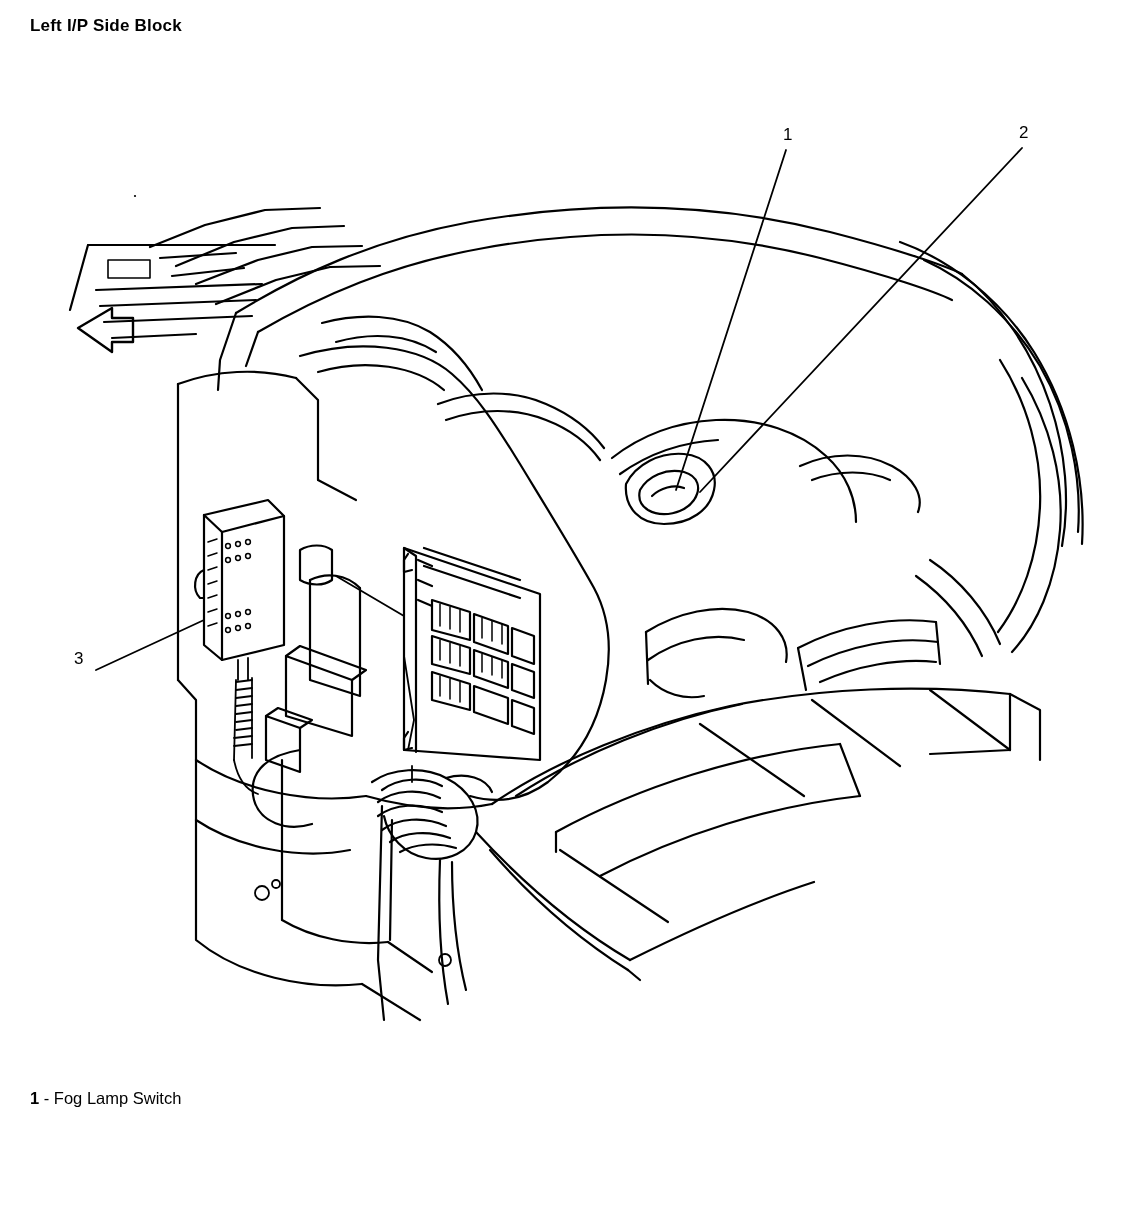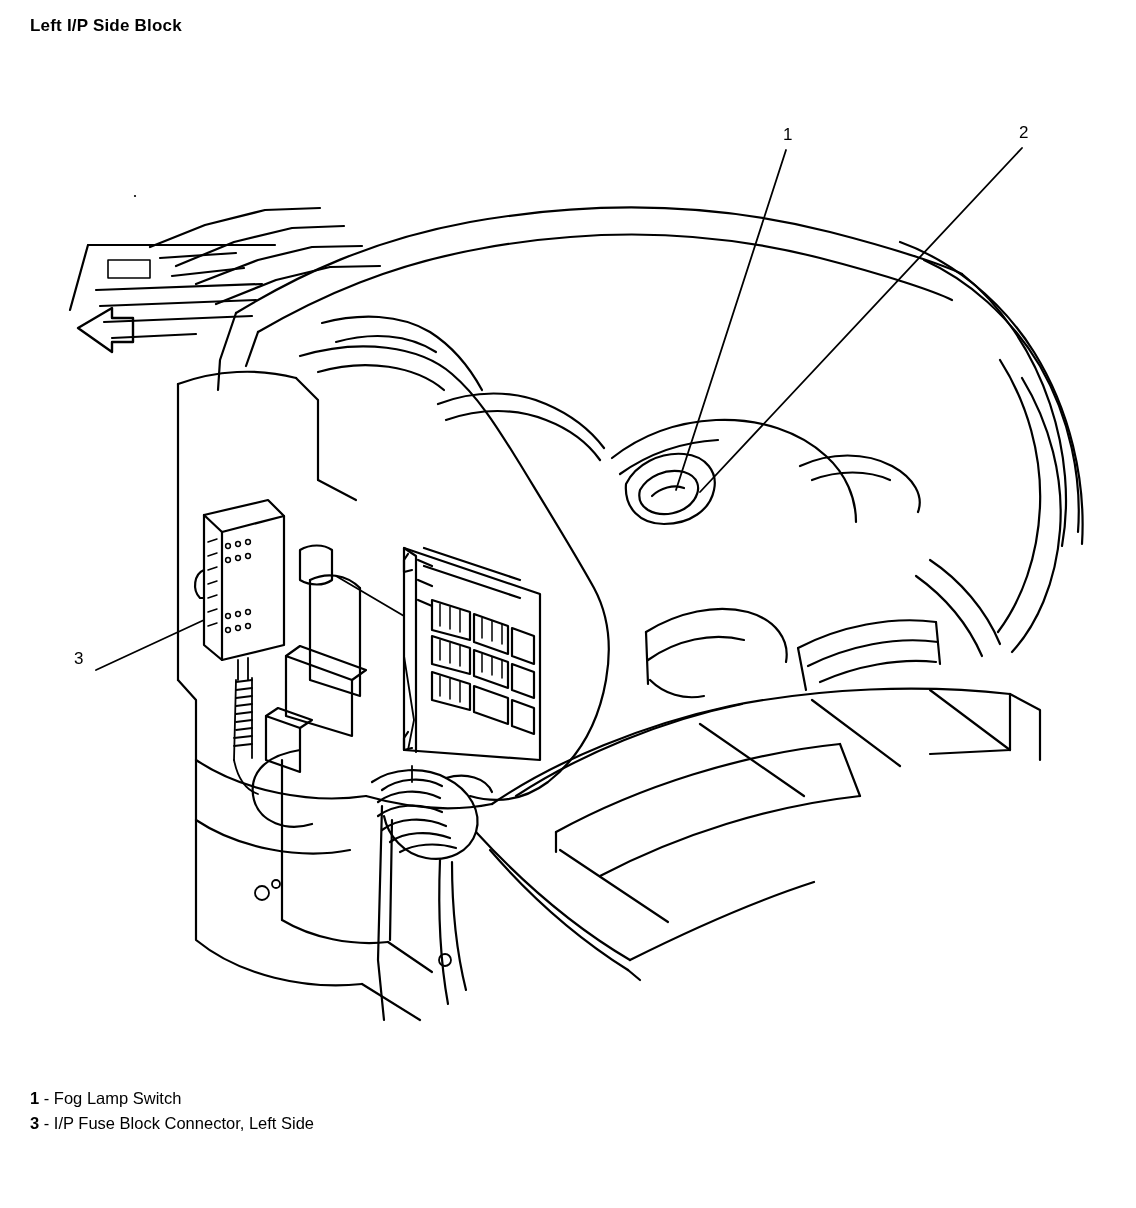--- a/index.html
+++ b/index.html
@@ -293,16 +293,13 @@
     <text class="callout-num" x="783" y="80" font-family="Liberation Sans, sans-serif" font-size="18">1</text>
     <text class="callout-num" x="1019" y="78" font-family="Liberation Sans, sans-serif" font-size="18">2</text>
     <text class="callout-num" x="74" y="604" font-family="Liberation Sans, sans-serif" font-size="18">3</text>
   </svg>
 </div>
 
 <div class="legend">
   <div class="legend-row">
     <span class="legend-num">1</span><span class="legend-dash"> - </span><span class="legend-label">Fog Lamp Switch</span>
   </div>
-  <div class="legend-row">
-    <span class="legend-num">3</span><span class="legend-dash"> - </span><span class="legend-label">I/P Fuse Block Connector, Left Side</span>
-  </div>
 </div>
 
 </body></html>

